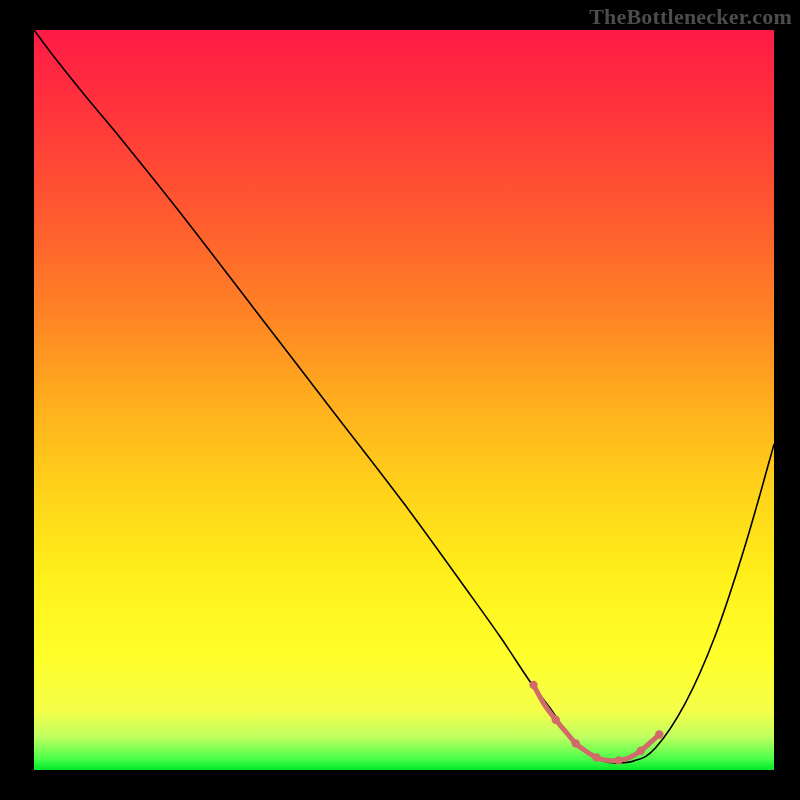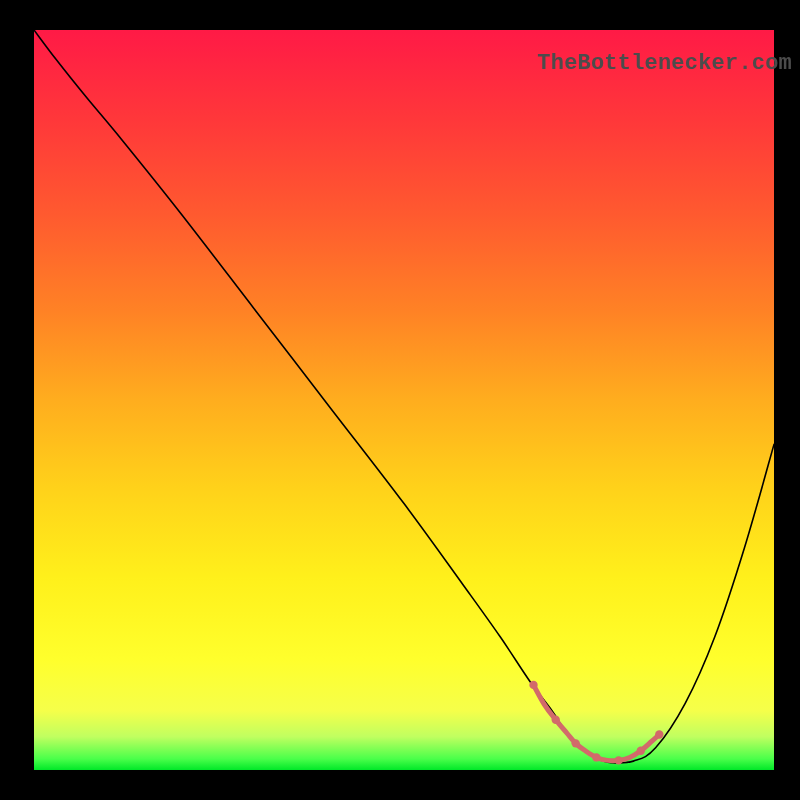--- a/index.html
+++ b/index.html
@@ -17,24 +17,23 @@
     height: 800px;
     background: #000;
   }
   .watermark {
     position: absolute;
     top: 4px;
     right: 8px;
     color: #4c4c4c;
     font-size: 22px;
     font-weight: 600;
-    font-family: Liberation Mono, monospace;
+    font-family: Liberation Serif, serif;
     letter-spacing: 0.2px;
     z-index: 50;
-    margin-top: 47px;
   }
   .plot-area {
     position: absolute;
   }
   .plot-svg {
     display: block;
   }
 </style>
 </head>
 <body>

